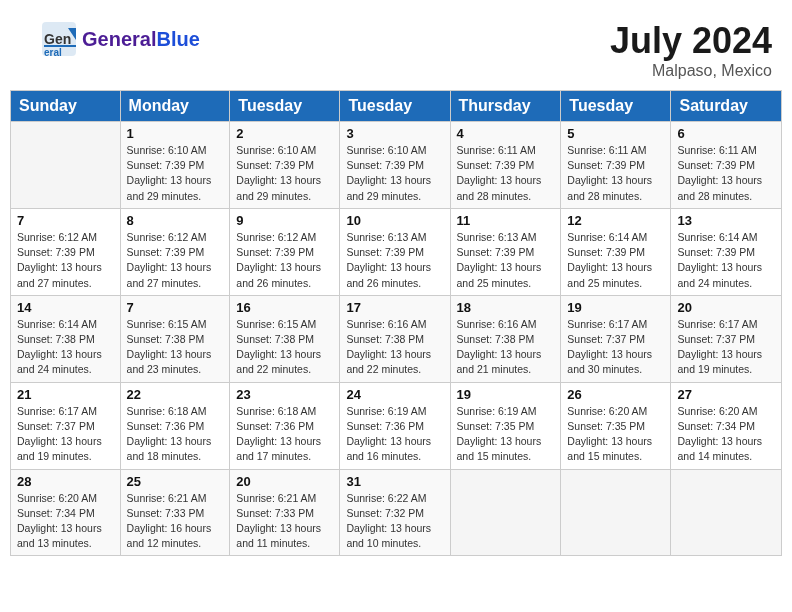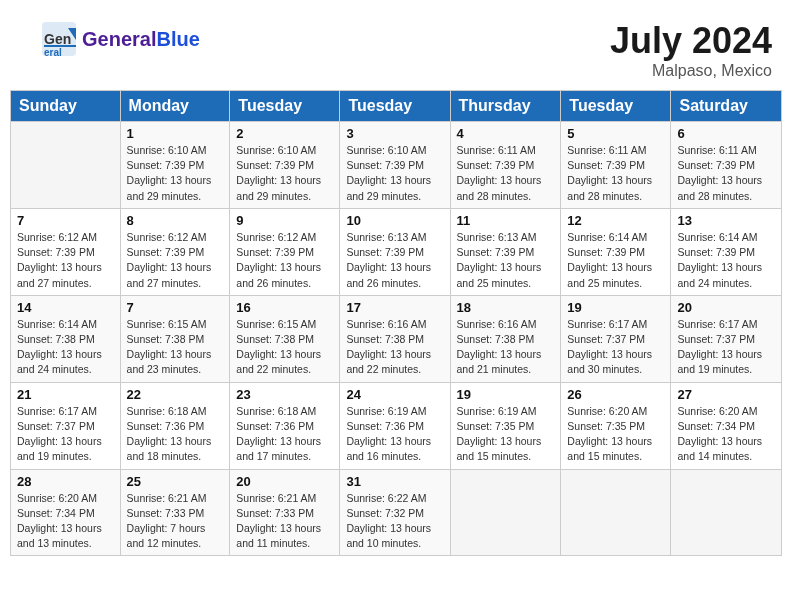--- a/index.html
+++ b/index.html
@@ -290,21 +290,21 @@
         <td>
           <div class="cell-day">28</div>
         <div class="cell-info">Sunrise: 6:20 AM</div>
         <div class="cell-info">Sunset: 7:34 PM</div>
         <div class="cell-info">Daylight: 13 hours and 13 minutes.</div>
         </td>
         <td>
           <div class="cell-day">25</div>
         <div class="cell-info">Sunrise: 6:21 AM</div>
         <div class="cell-info">Sunset: 7:33 PM</div>
-        <div class="cell-info">Daylight: 7 hours and 12 minutes.</div>
+        <div class="cell-info">Daylight: 16 hours and 12 minutes.</div>
         </td>
         <td>
           <div class="cell-day">20</div>
         <div class="cell-info">Sunrise: 6:21 AM</div>
         <div class="cell-info">Sunset: 7:33 PM</div>
         <div class="cell-info">Daylight: 13 hours and 11 minutes.</div>
         </td>
         <td>
           <div class="cell-day">31</div>
         <div class="cell-info">Sunrise: 6:22 AM</div>

